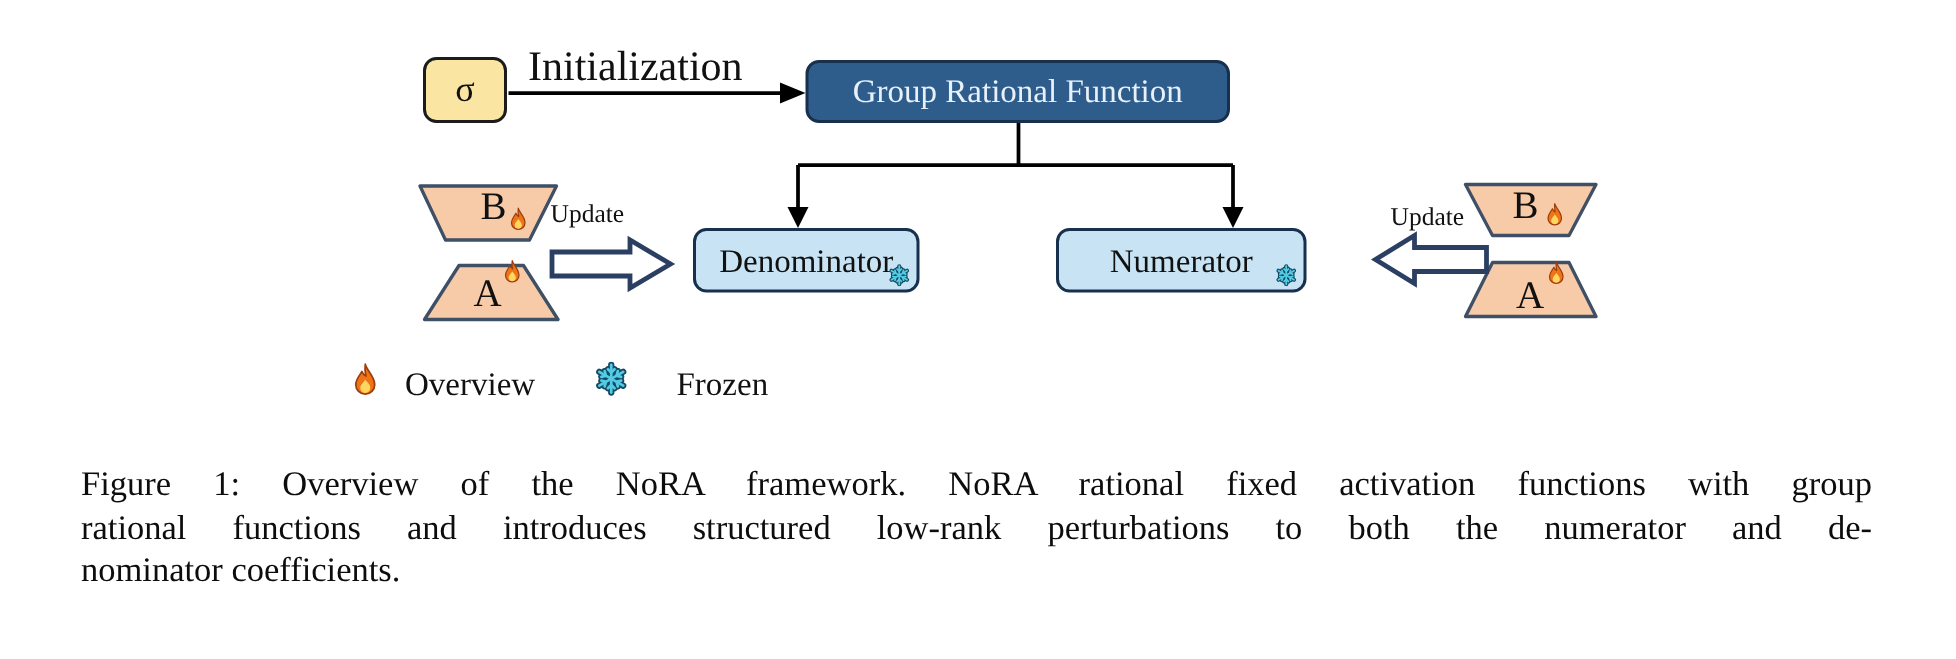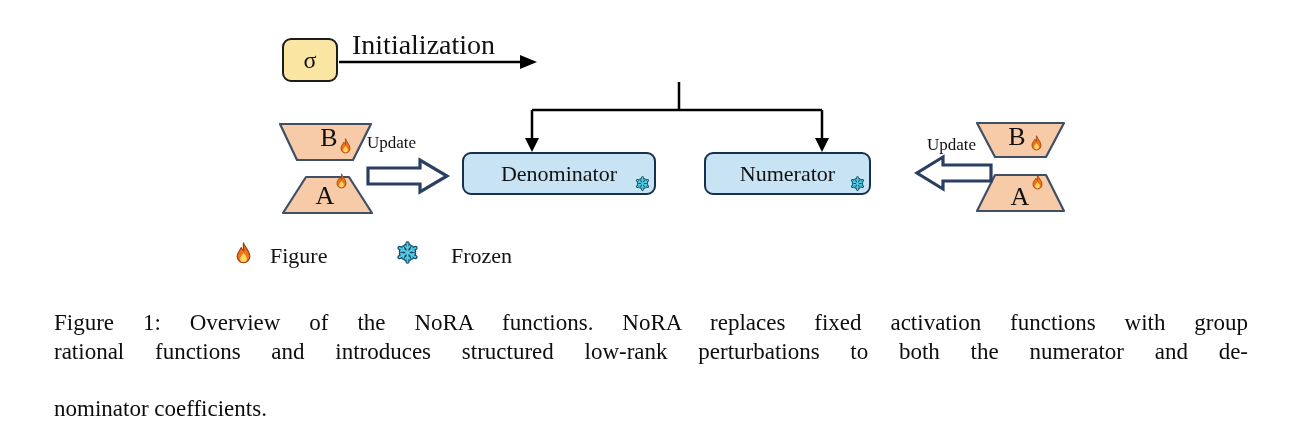--- a/index.html
+++ b/index.html
@@ -18,36 +18,36 @@
   .sigma{
     left:282px;top:38px;width:56px;height:44px;
     background:#FAE5A3;border:2.2px solid #1c1c1c;border-radius:9px;
     font-size:24px;
   }
   .grf{
     left:537px;top:40px;width:283px;height:42px;
     background:#2E5D8C;color:#E8F1FB;
   }
   .subnode{background:#C8E4F4;}
-  .denom{left:462px;top:152px;width:194px;height:43px;}
+  .denom{left:462px;top:152px;width:151px;height:43px;}
   .numer{left:704px;top:152px;width:167px;height:43px;}
   .nodeflake{position:absolute;right:4px;bottom:2px;width:15px;height:15px;}
   .init-label{left:352px;top:29px;width:140px;text-align:center;font-size:28px;}
   .update-label{width:66px;text-align:left;font-size:17px;}
   .matrix-letter{z-index:3;font-size:26px;text-align:center;width:36px;}
   .flame-sm{position:absolute;z-index:3;width:15px;height:18px;}
   .legend-item-label{font-size:22px;}
   .legend-flame{position:absolute;left:233px;top:240px;width:21px;height:26px;z-index:2;}
   .legend-flake{position:absolute;left:396px;top:241px;width:23px;height:23px;z-index:2;}
   .caption{
     position:absolute;left:54px;top:309px;width:1194px;z-index:2;
     font-size:23px;line-height:28.5px;color:#0d0d0d;
   }
   .cap-line{text-align:justify;text-align-last:justify;}
-  .cap-line.last{text-align:left;text-align-last:left;margin-top:29px;}
+  .cap-line.last{text-align:left;text-align-last:left;}
 </style>
 </head>
 <body>
 
 <div id="stage">
 
   <svg width="0" height="0" style="position:absolute" aria-hidden="true">
     <defs>
       <g id="flame">
         <path d="M10 0.8 C11.2 5.2 16 8.4 16 13.8 A6 6 0 0 1 4 13.8 C4 10.2 6.6 7.8 7.9 5.4 C8.5 6.9 9.3 7.8 10.4 8.3 C9.9 5.8 9.6 3.4 10 0.8 Z" fill="#EE7418" stroke="#9C3D10" stroke-width="1.1" stroke-linejoin="round"></path>
@@ -98,20 +98,23 @@
     <polygon points="368,168 420,168 420,160 447,176 420,192 420,184 368,184" fill="#ffffff" stroke="#2B3F63" stroke-width="3.2" stroke-linejoin="miter"></polygon>
     <polygon points="991,165 943,165 943,157 917,173 943,189 943,181 991,181" fill="#ffffff" stroke="#2B3F63" stroke-width="3.2" stroke-linejoin="miter"></polygon>
   </svg>
 
   <div class="node sigma">
     <span>σ</span>
   </div>
 
   <div class="lbl init-label">Initialization</div>
 
+  <div class="node grf">
+    <span>Group Rational Function</span>
+  </div>
 
   <div class="node subnode denom">
     <span>Denominator</span>
     <svg class="nodeflake" viewBox="0 0 24 24">
         <use href="#snowflake"></use>
       </svg>
   </div>
 
   <div class="node subnode numer">
     <span>Numerator</span>
@@ -136,25 +139,25 @@
     </svg>
   <div class="lbl matrix-letter" style="left:1002px;top:182px;">A</div>
   <svg class="flame-sm" style="left:1030px;top:173px;" viewBox="0 0 20 21">
       <use href="#flame"></use>
     </svg>
   <div class="lbl update-label" style="left:927px;top:135px;">Update</div>
 
   <svg class="legend-flame" viewBox="0 0 20 21">
       <use href="#flame"></use>
     </svg>
-  <div class="lbl legend-item-label" style="left:270px;top:243px;">Figure</div>
+  <div class="lbl legend-item-label" style="left:270px;top:243px;">Overview</div>
   <svg class="legend-flake" viewBox="0 0 24 24">
       <use href="#snowflake"></use>
     </svg>
   <div class="lbl legend-item-label" style="left:451px;top:243px;">Frozen</div>
 
   <div class="caption">
-    <div class="cap-line">Figure 1: Overview of the NoRA functions. NoRA replaces fixed activation functions with group</div>
+    <div class="cap-line">Figure 1: Overview of the NoRA framework. NoRA rational fixed activation functions with group</div>
     <div class="cap-line">rational functions and introduces structured low-rank perturbations to both the numerator and de-</div>
     <div class="cap-line last">nominator coefficients.</div>
   </div>
 
 </div>
 
 </body></html>

